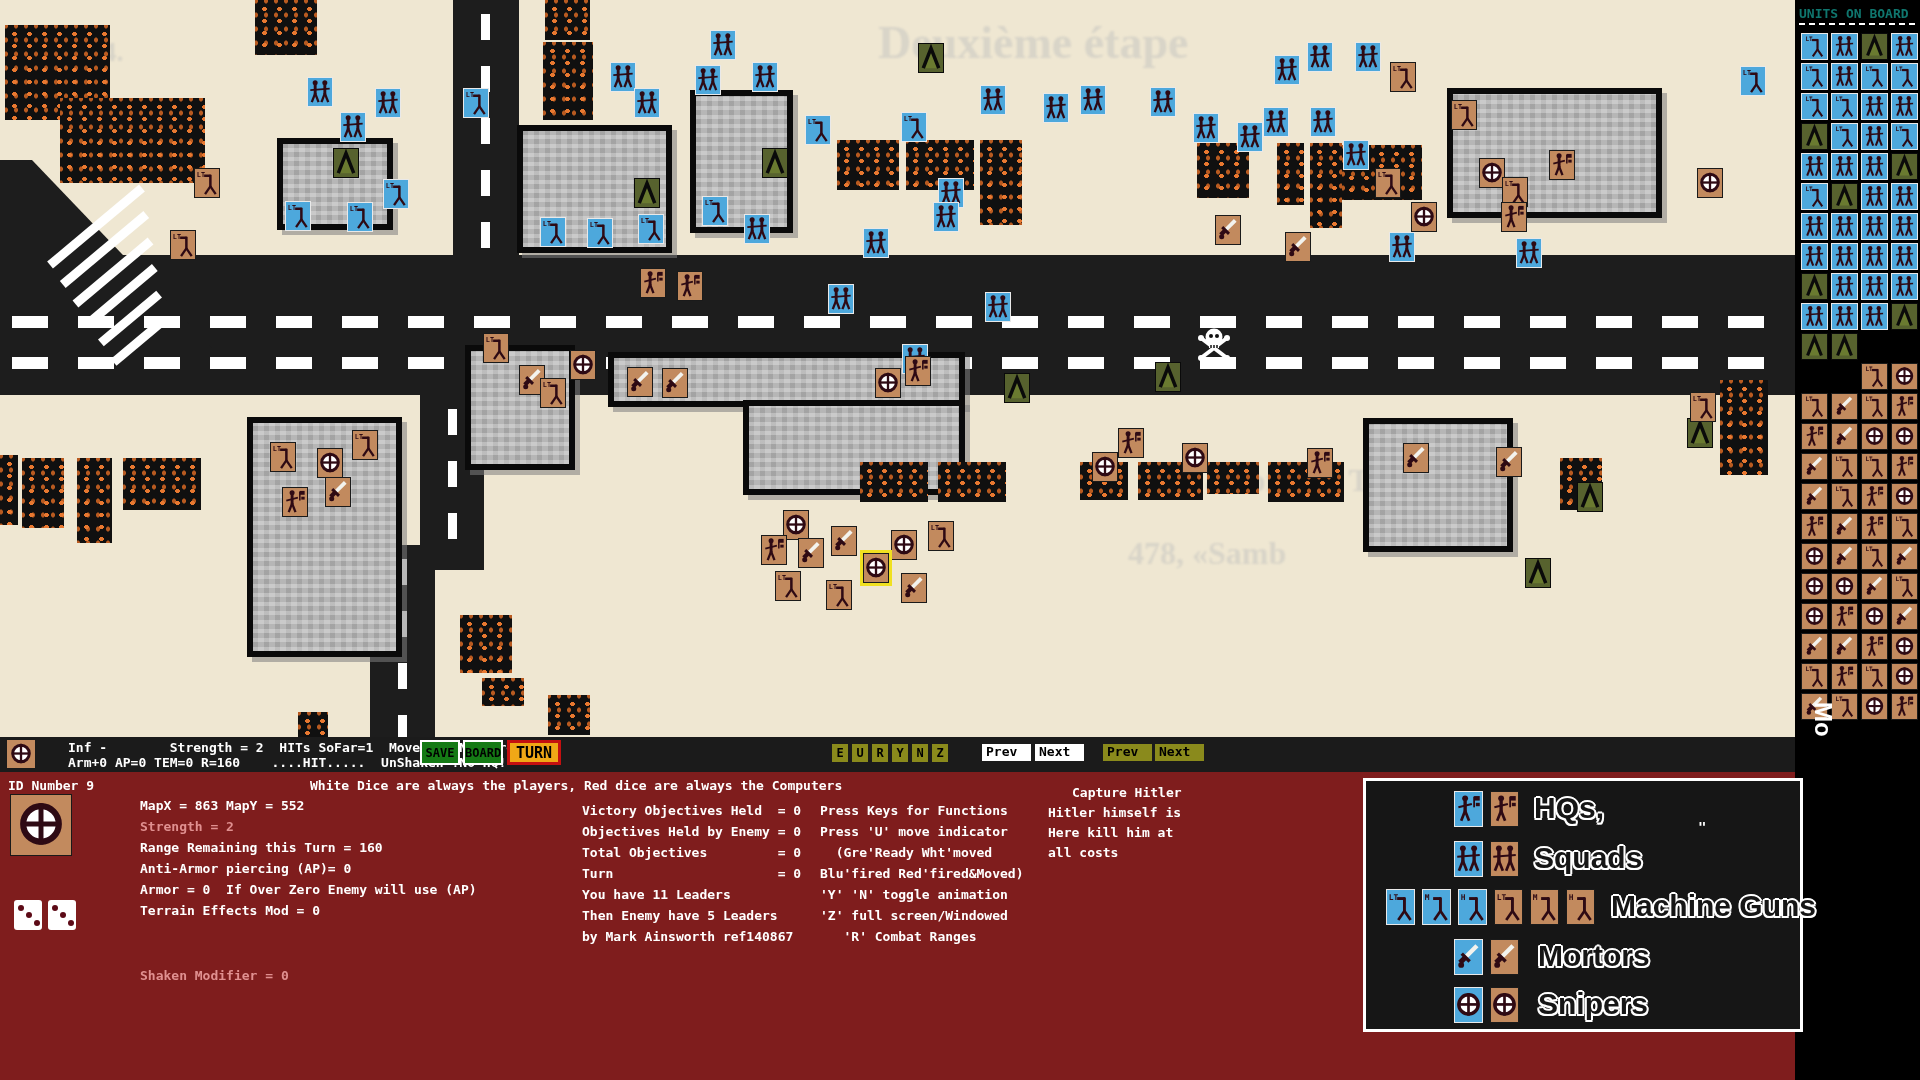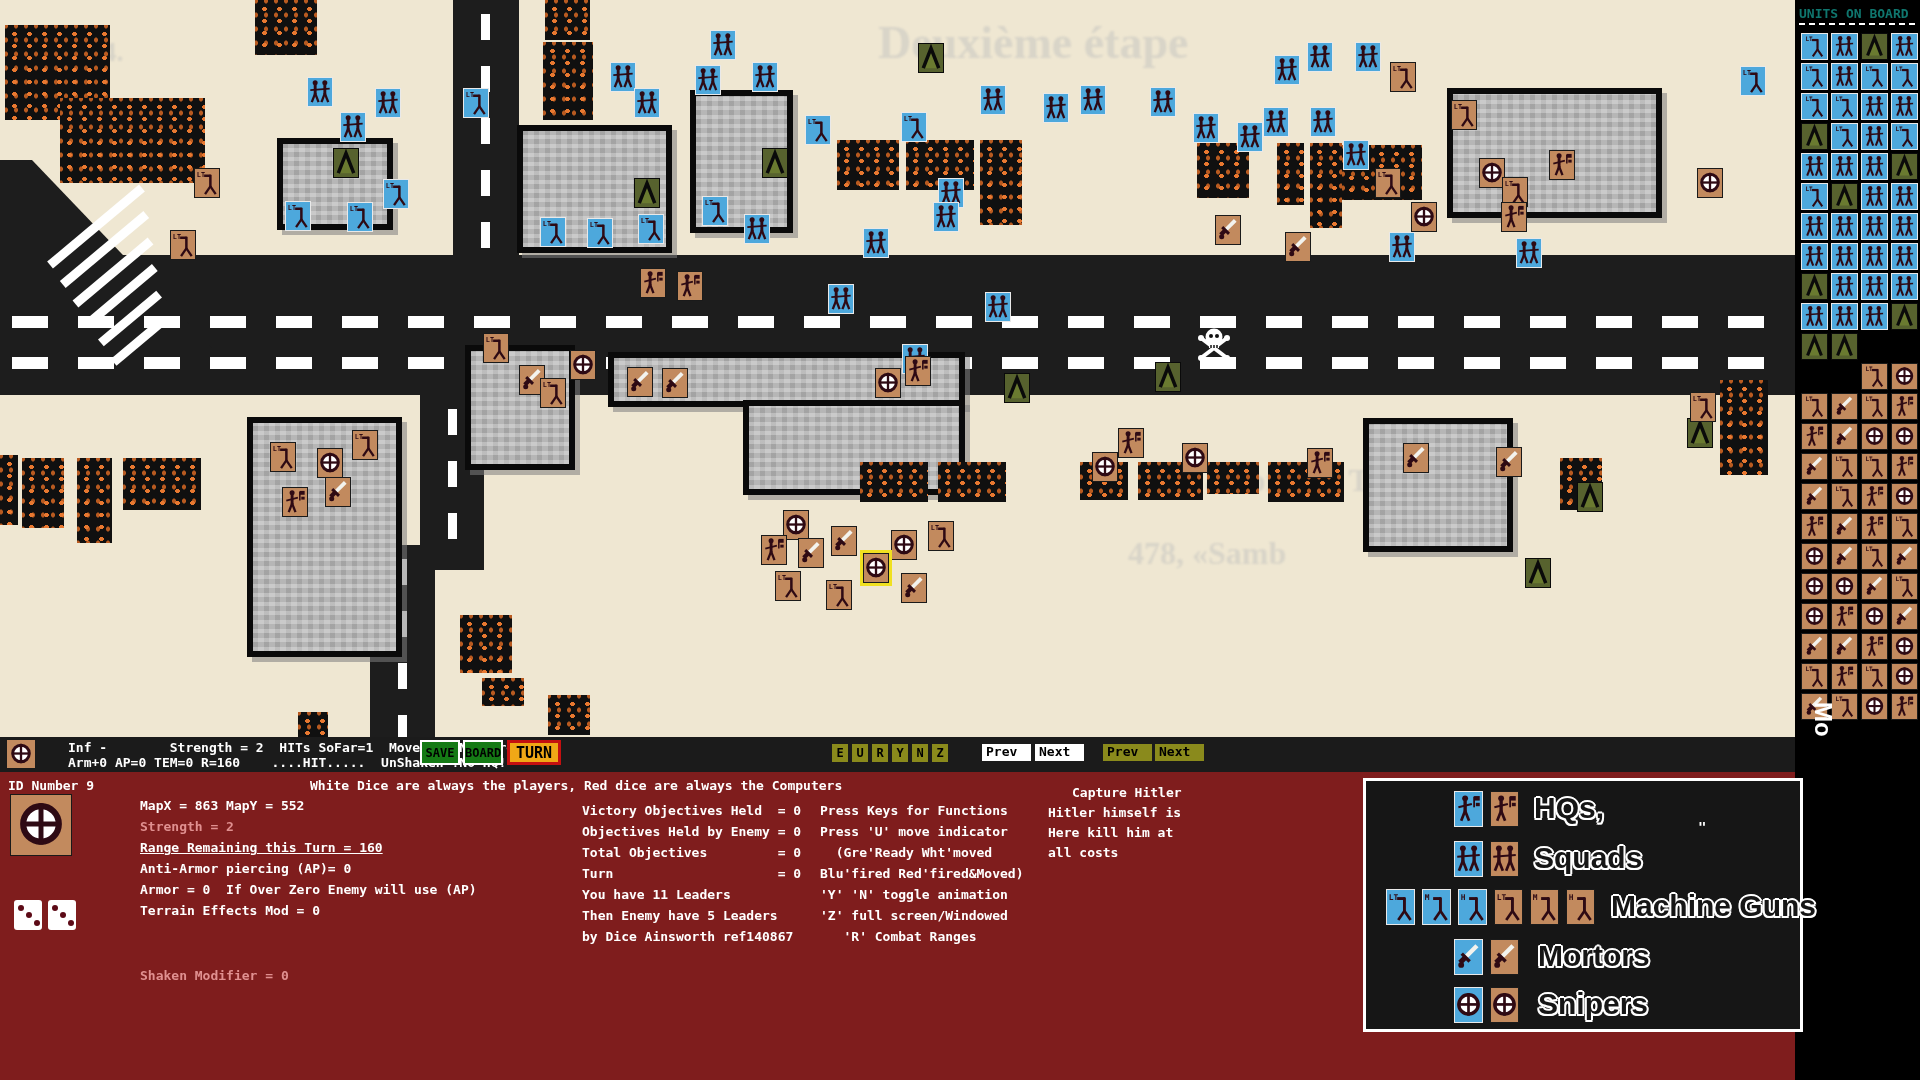--- a/index.html
+++ b/index.html
@@ -2041,34 +2041,34 @@
         <div class="die bigdie w" style="left: 48px; top: 128px;">
           <div class="pip" style="left: 3.6px; top: 4.5px;"></div>
           <div class="pip" style="left: 12px; top: 12px;"></div>
           <div class="pip" style="left: 20.4px; top: 19.5px;"></div>
         </div>
       </div>
     <div class="itxt" style="left:310px;top:6px;">White Dice are always the players, Red dice are always the Computers</div>
     <div id="stats-col">
         <div class="itxt" style="left: 140px; top: 26px;">MapX = 863 MapY = 552</div>
         <div class="itxt pink" style="left: 140px; top: 47px;">Strength = 2</div>
-        <div class="itxt" style="left: 140px; top: 68px; text-decoration: underline;">Range Remaining this Turn = 160</div>
+        <div class="itxt" style="left: 140px; top: 68px;">Range Remaining this Turn = 160</div>
         <div class="itxt" style="left: 140px; top: 89px;">Anti-Armor piercing (AP)= 0</div>
         <div class="itxt" style="left: 140px; top: 110px;">Armor = 0  If Over Zero Enemy will use (AP)</div>
         <div class="itxt" style="left: 140px; top: 131px;">Terrain Effects Mod = 0</div>
         <div class="itxt pink" style="left: 140px; top: 152px; margin-top: 44px;">Shaken Modifier = 0</div>
       </div>
     <div id="victory-col">
         <div class="itxt" style="left: 582px; top: 31px;">Victory Objectives Held  = 0</div>
         <div class="itxt" style="left: 582px; top: 52px;">Objectives Held by Enemy = 0</div>
         <div class="itxt" style="left: 582px; top: 73px;">Total Objectives         = 0</div>
         <div class="itxt" style="left: 582px; top: 94px;">Turn                     = 0</div>
         <div class="itxt" style="left: 582px; top: 115px;">You have 11 Leaders</div>
         <div class="itxt" style="left: 582px; top: 136px;">Then Enemy have 5 Leaders</div>
-        <div class="itxt" style="left: 582px; top: 157px;">by Dice Ainsworth ref140867</div>
+        <div class="itxt" style="left: 582px; top: 157px;">by Mark Ainsworth ref140867</div>
       </div>
     <div id="keys-col">
         <div class="itxt" style="left: 820px; top: 31px;">Press Keys for Functions</div>
         <div class="itxt" style="left: 820px; top: 52px;">Press 'U' move indicator</div>
         <div class="itxt" style="left: 820px; top: 73px;">  (Gre'Ready Wht'moved</div>
         <div class="itxt" style="left: 820px; top: 94px;">Blu'fired Red'fired&amp;Moved)</div>
         <div class="itxt" style="left: 820px; top: 115px;">'Y' 'N' toggle animation</div>
         <div class="itxt" style="left: 820px; top: 136px;">'Z' full screen/Windowed</div>
         <div class="itxt" style="left: 820px; top: 157px;">   'R' Combat Ranges</div>
       </div>

